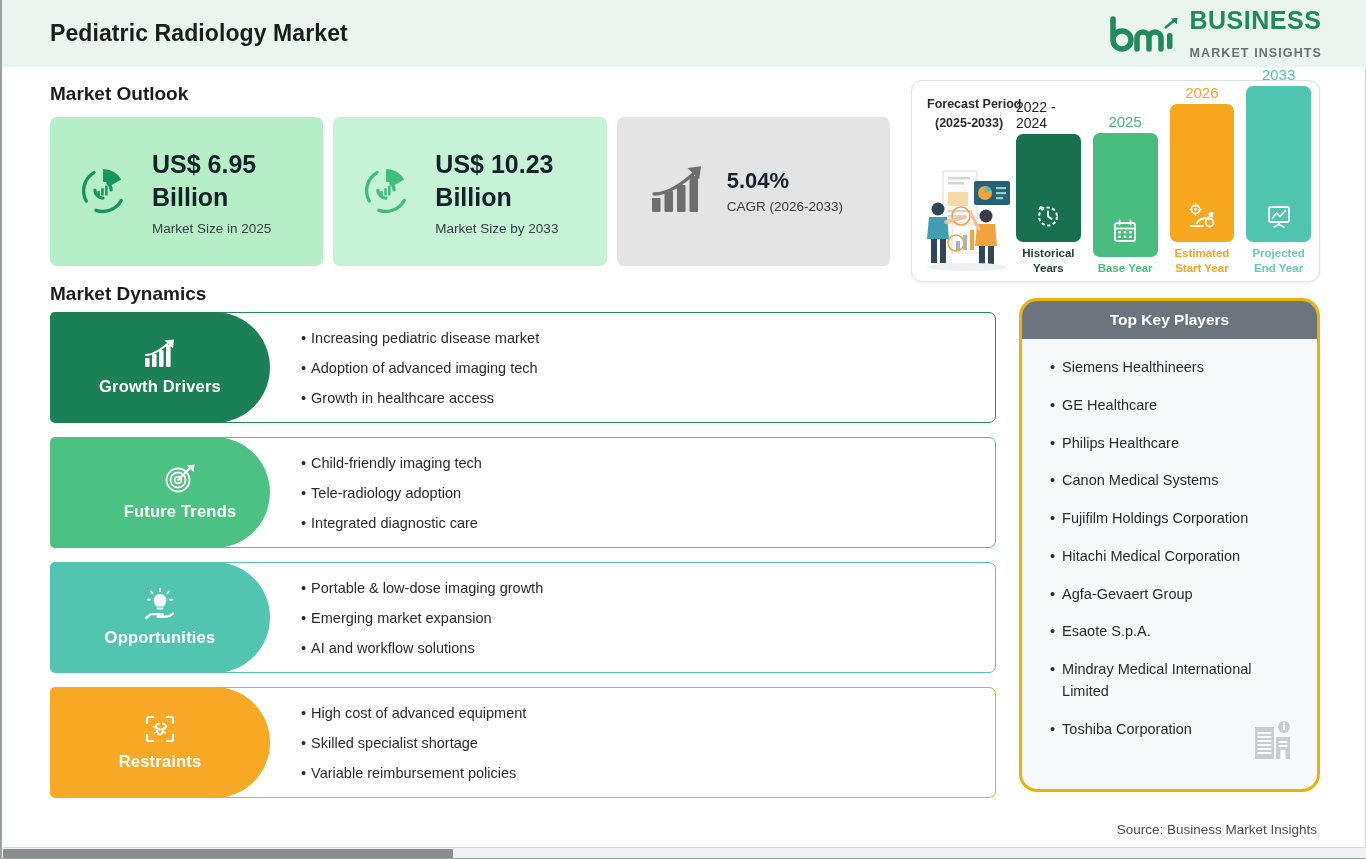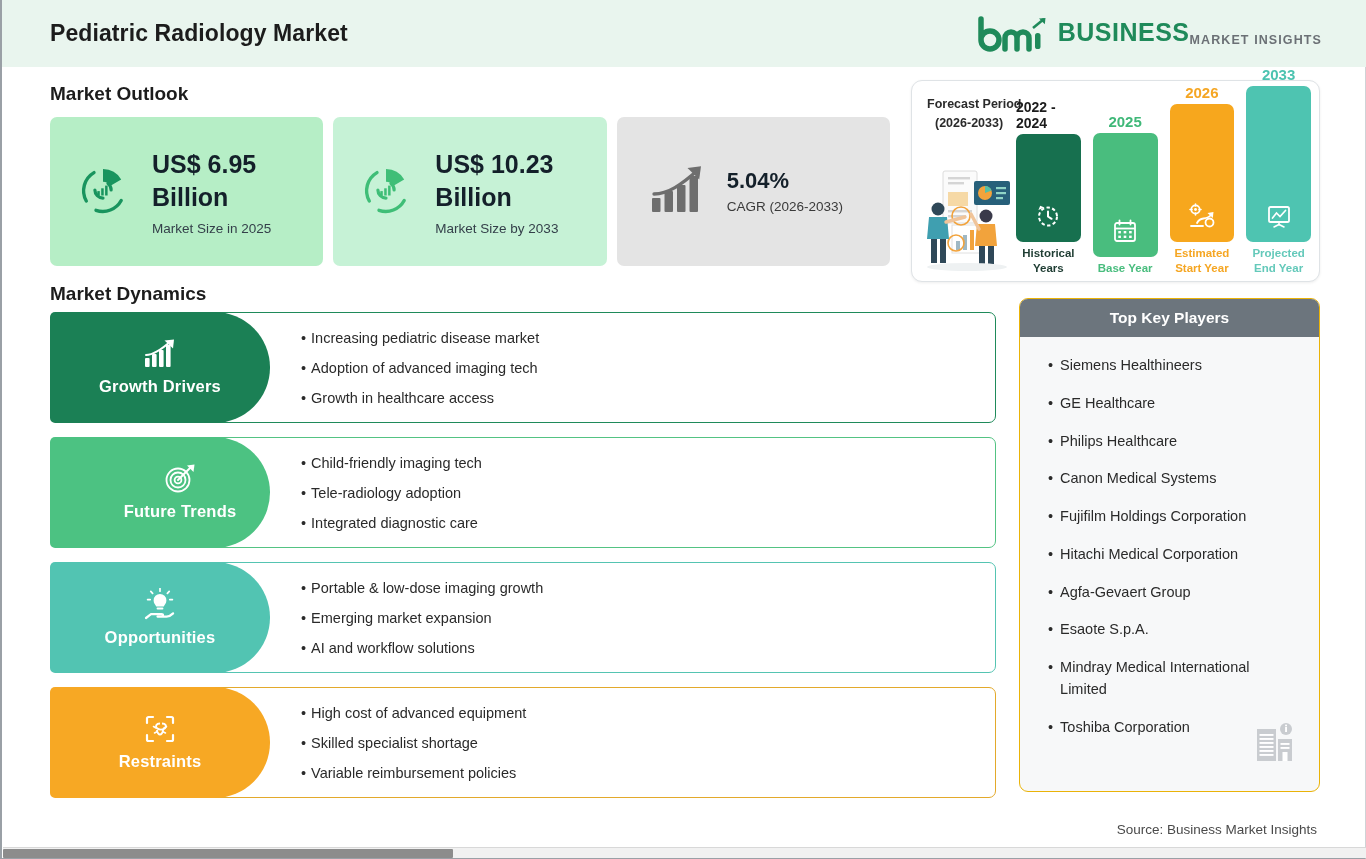--- a/index.html
+++ b/index.html
@@ -25,21 +25,21 @@
     background: #e9f5ee;
     display: flex; align-items: center; justify-content: space-between;
     padding: 0 46px 0 48px;
   }
   .header-title {
     font-size: 23px; font-weight: bold; color: #1c1c1c;
     letter-spacing: .1px;
   }
   .logo { display: flex; align-items: center; gap: 9px; }
   .logo-mark { position: relative; width: 74px; height: 36px; }
-  .logo-text { display: flex; flex-direction: row; line-height: 1; text-align: center; }
+  .logo-text { display: flex; flex-direction: column; line-height: 1; }
   .logo-biz {
     font-size: 25px; font-weight: bold; color: #1f8a5a; letter-spacing: .5px;
   }
   .logo-sub {
     font-size: 12.5px; font-weight: bold; color: #6b7075;
     letter-spacing: 1.1px; margin-top: 14px;
   }
 
   
   .sec-title {
@@ -79,21 +79,21 @@
   .fc-label {
     position: absolute; left: 15px; top: 14px;
     font-size: 12.5px; font-weight: bold; color: #2b2b2b; line-height: 1.55;
   }
   .fc-illus { position: absolute; left: 7px; top: 78px; width: 96px; height: 112px; }
   .fc-bars {
     position: absolute; left: 104px; top: 8px; right: 8px; bottom: 6px;
     display: flex; align-items: flex-end; gap: 12px;
   }
   .fc-col { display: flex; flex-direction: column; align-items: center; width: 70px; }
-  .fc-year { font-size: 15px; font-weight: bold; margin-bottom: 3px; margin-top: 36px; }
+  .fc-year { font-size: 15px; font-weight: normal; margin-bottom: 3px; margin-top: 36px; }
   .fc-bar {
     width: 100%; border-radius: 7px;
     display: flex; align-items: flex-end; justify-content: center;
     padding-bottom: 9px;
   }
   .fc-cap {
     font-size: 11.5px; font-weight: bold; text-align: center;
     line-height: 1.25; margin-top: 4px;
   }
   .fc-col.k0 .fc-year { color: #1c1c1c; font-size: 14px; }
@@ -139,22 +139,22 @@
   .r1 .dyn-pill { background: #4cc282; padding-left: 40px; }
   .r2 .dyn-box { border: 1px solid #55c4b2; }
   .r2 .dyn-pill { background: #52c4b2; }
   .r3 .dyn-box { border: 1px solid #e3a92b; }
   .r3 .dyn-pill { background: #f7a824; }
 
   
   .players {
     position: absolute; left: 1017px; top: 298px;
     width: 301px; height: 494px;
-    border-radius: 9px; background: #f7f8f9;
-    overflow: hidden; border: 1px solid #eab308;
+    border-radius: 18px; background: #f7f8f9;
+    overflow: hidden; border: 3px solid #eab308;
   }
   .players-head {
     height: 38px; background: #6c757d;
     display: flex; align-items: center; justify-content: center;
     font-size: 15.5px; font-weight: bold; color: #ffffff;
   }
   .players-list { padding: 18px 22px 0 28px; }
   .player-item {
     font-size: 14.5px; color: #2a2a2a; line-height: 1.5;
     margin-bottom: 16px; display: flex; gap: 7px;
@@ -256,21 +256,21 @@
       <div>
         <div class="ocard-val">5.04%</div>
         <div class="ocard-cap">CAGR (2026-2033)</div>
       </div>
     </div>
   </div>
 
   <div class="forecast">
     <div class="fc-label">
       <div>Forecast Period</div>
-      <div style="padding-left:8px">(2026-2033)</div>
+      <div style="padding-left:8px">(2025-2033)</div>
     </div>
 
     <div class="fc-illus">
       <svg width="96" height="112" viewBox="0 0 96 112">
         <rect x="24" y="12" width="34" height="52" rx="2" fill="#fbfbfb" stroke="#dcdcdc"></rect>
         <rect x="29" y="18" width="22" height="2.4" fill="#d5d5d5"></rect>
         <rect x="29" y="23" width="16" height="2.4" fill="#d5d5d5"></rect>
         <rect x="29" y="33" width="20" height="14" fill="#f6d9a6"></rect>
         <rect x="29" y="51" width="24" height="2.4" fill="#d5d5d5"></rect>
         <rect x="29" y="56" width="18" height="2.4" fill="#d5d5d5"></rect>

